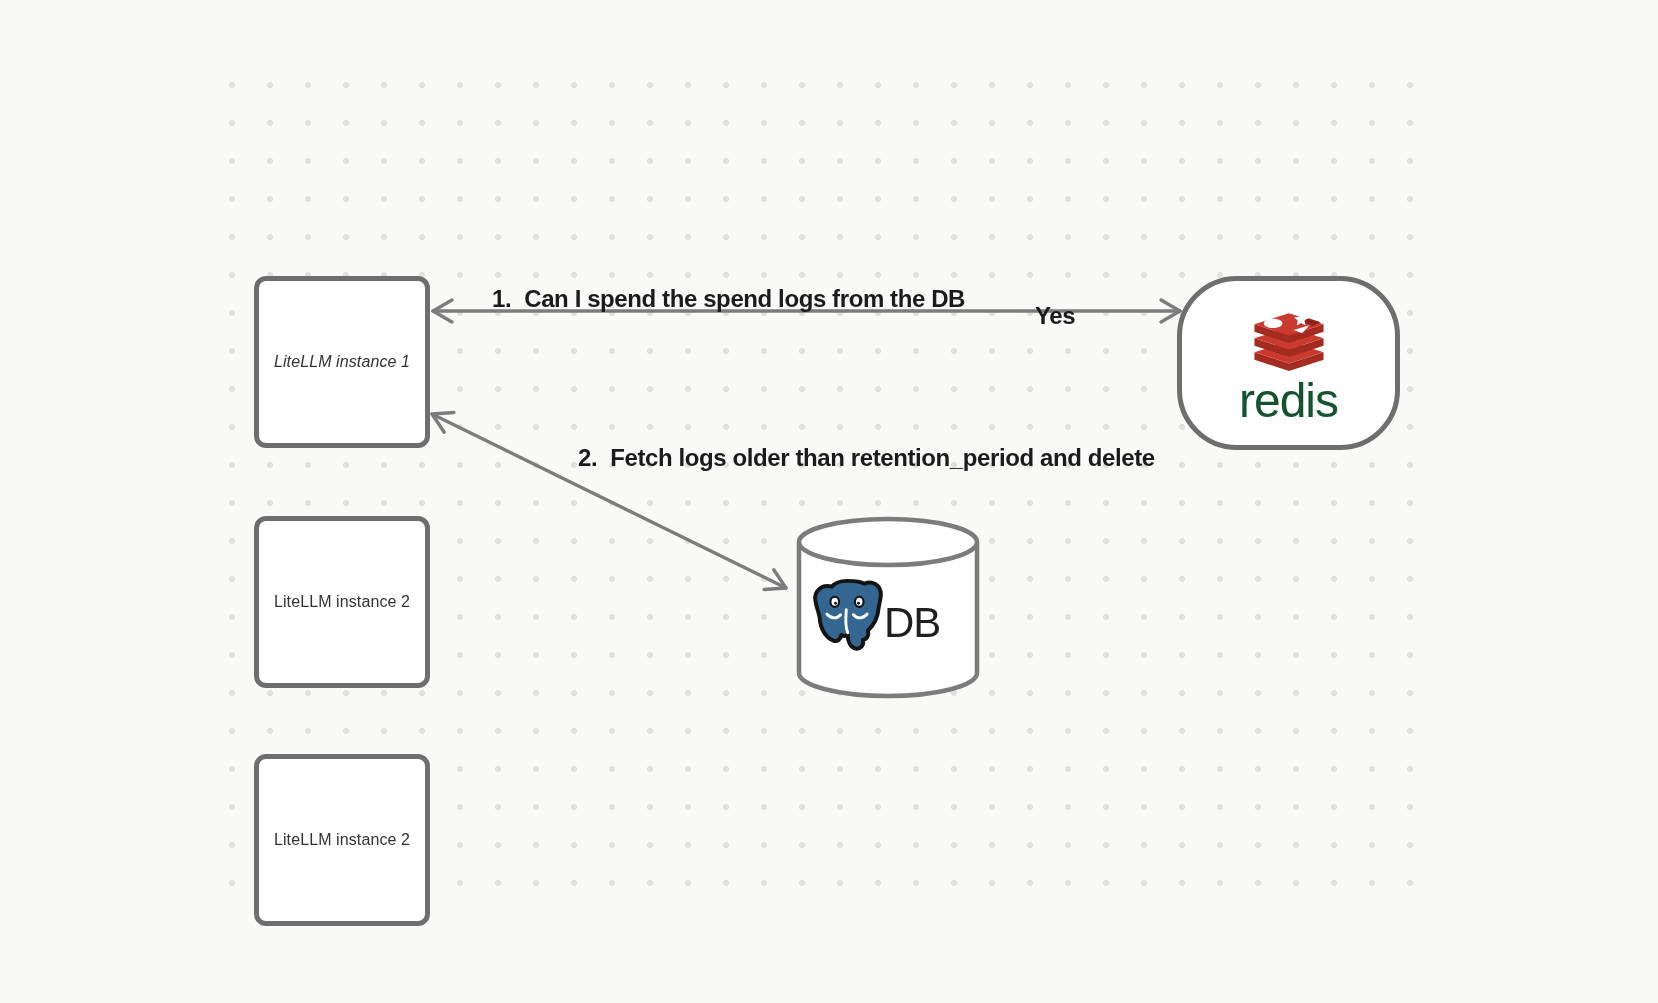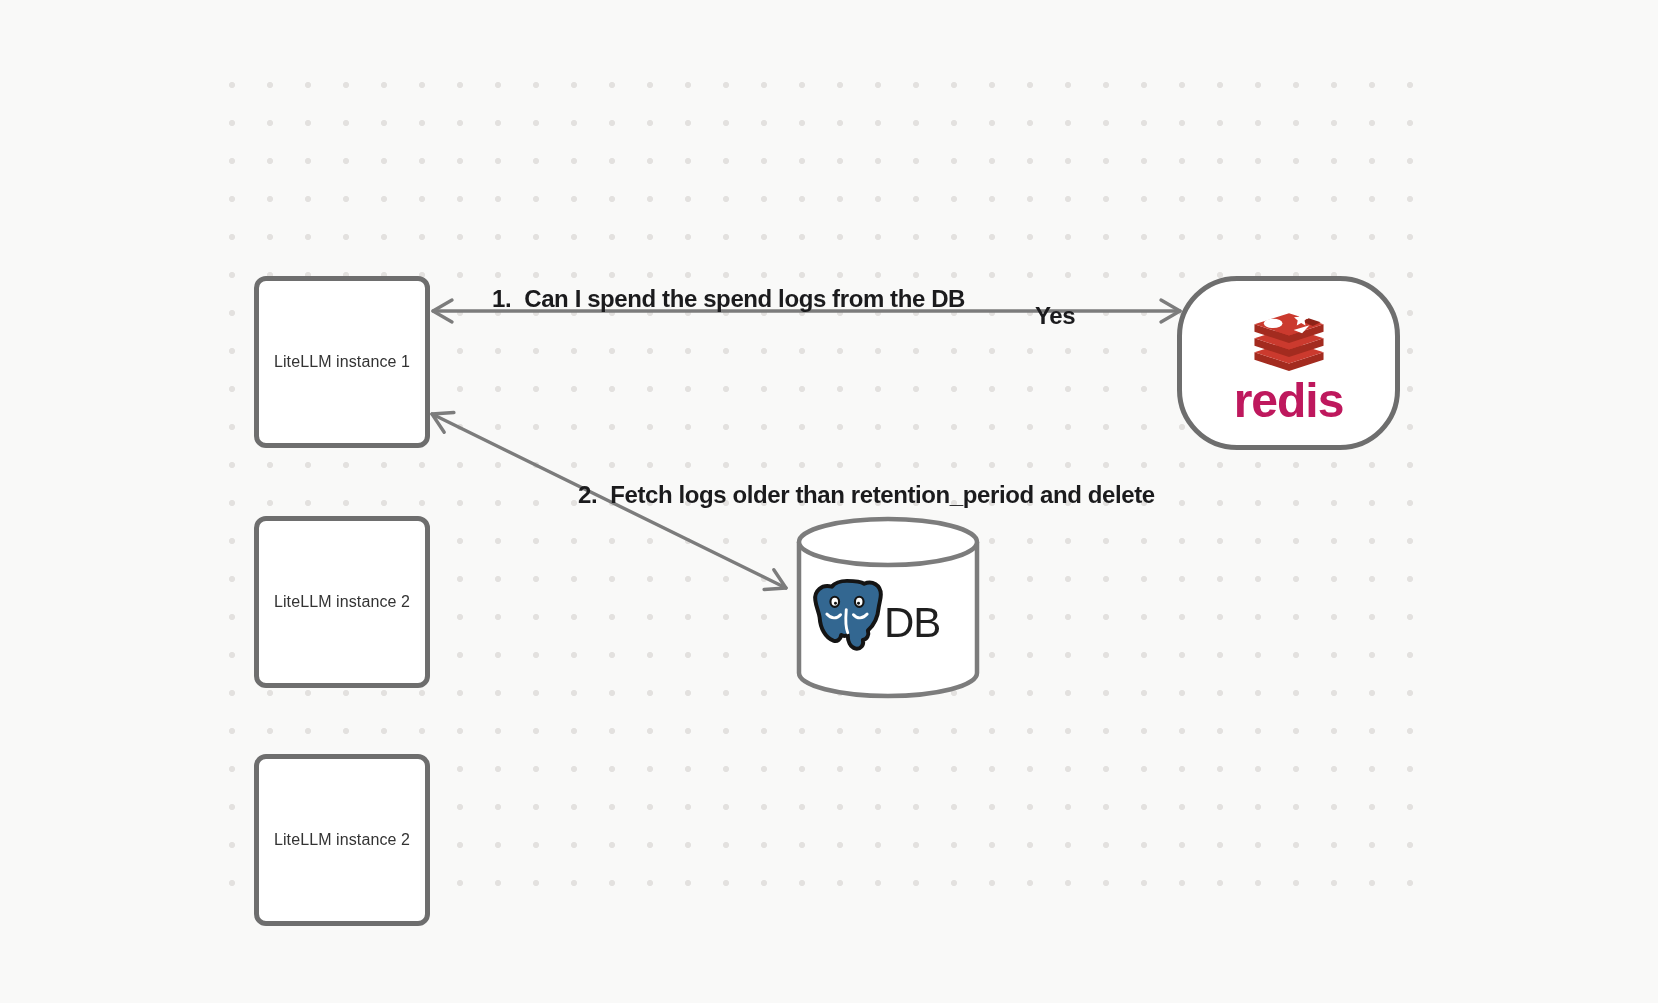--- a/index.html
+++ b/index.html
@@ -10,39 +10,39 @@
   .dots { position:absolute; left:213px; top:66px; width:1217px; height:837px; z-index:1;
           background-image:radial-gradient(circle, #e3e1df 2.8px, rgba(0,0,0,0) 3.2px);
           background-size:38px 38px; }
 
   .connectors { position:absolute; left:0; top:0; width:1658px; height:1003px; z-index:2; }
 
   .node-box { position:absolute; left:254px; width:176px; height:172px; background:#ffffff;
               border:5px solid #6e6e6e; border-radius:12px; z-index:3;
               display:flex; align-items:center; justify-content:center; }
   .node-box .box-label { font-size:16px; color:#333333; letter-spacing:0.1px; }
-  .box1 { top:276px; } .box2 { top:516px; } .box3 { top:754px; }
+  .box1 { top:276px;font-style:italic; } .box2 { top:516px; } .box3 { top:754px; }
 
   .redis-node { position:absolute; left:1177px; top:276px; width:223px; height:174px;
                 background:#ffffff; border:5px solid #6e6e6e; border-radius:60px; z-index:3;
                 display:flex; flex-direction:column; align-items:center; }
   .redis-logo { margin-top:30px; }
-  .redis-word { font-size:48px; font-weight:bold; color:#be185d; line-height:1;
+  .redis-word { font-size:48px; font-weight:normal; color:#14532d; line-height:1;
                 letter-spacing:-1px; margin-top:2px; }
 
   .db-svg { position:absolute; left:792px; top:514px; z-index:3; }
   .db-label { position:absolute; left:884px; top:602px; z-index:4; font-size:42px;
               font-weight:normal; color:#1f1f1f; letter-spacing:-1px; line-height:1; }
 
   .edge-label { position:absolute; z-index:4; font-size:24px; font-weight:bold;
                 color:#1b1b1d; letter-spacing:-0.4px; white-space:nowrap; line-height:1.2; }
   .edge-label .num { margin-right:13px; }
   .lbl1 { left:492px; top:285px; }
   .lbl1-yes { left:1023px; top:302px;margin-left:12px; }
-  .lbl2 { left:578px; top:481px; }
+  .lbl2 { left:578px; top:444px; }
 </style>
 </head>
 <body>
 
 <div class="canvas">
 
   <div class="dots"></div>
 
   <svg class="connectors" width="1658" height="1003" viewBox="0 0 1658 1003">
     <defs>

